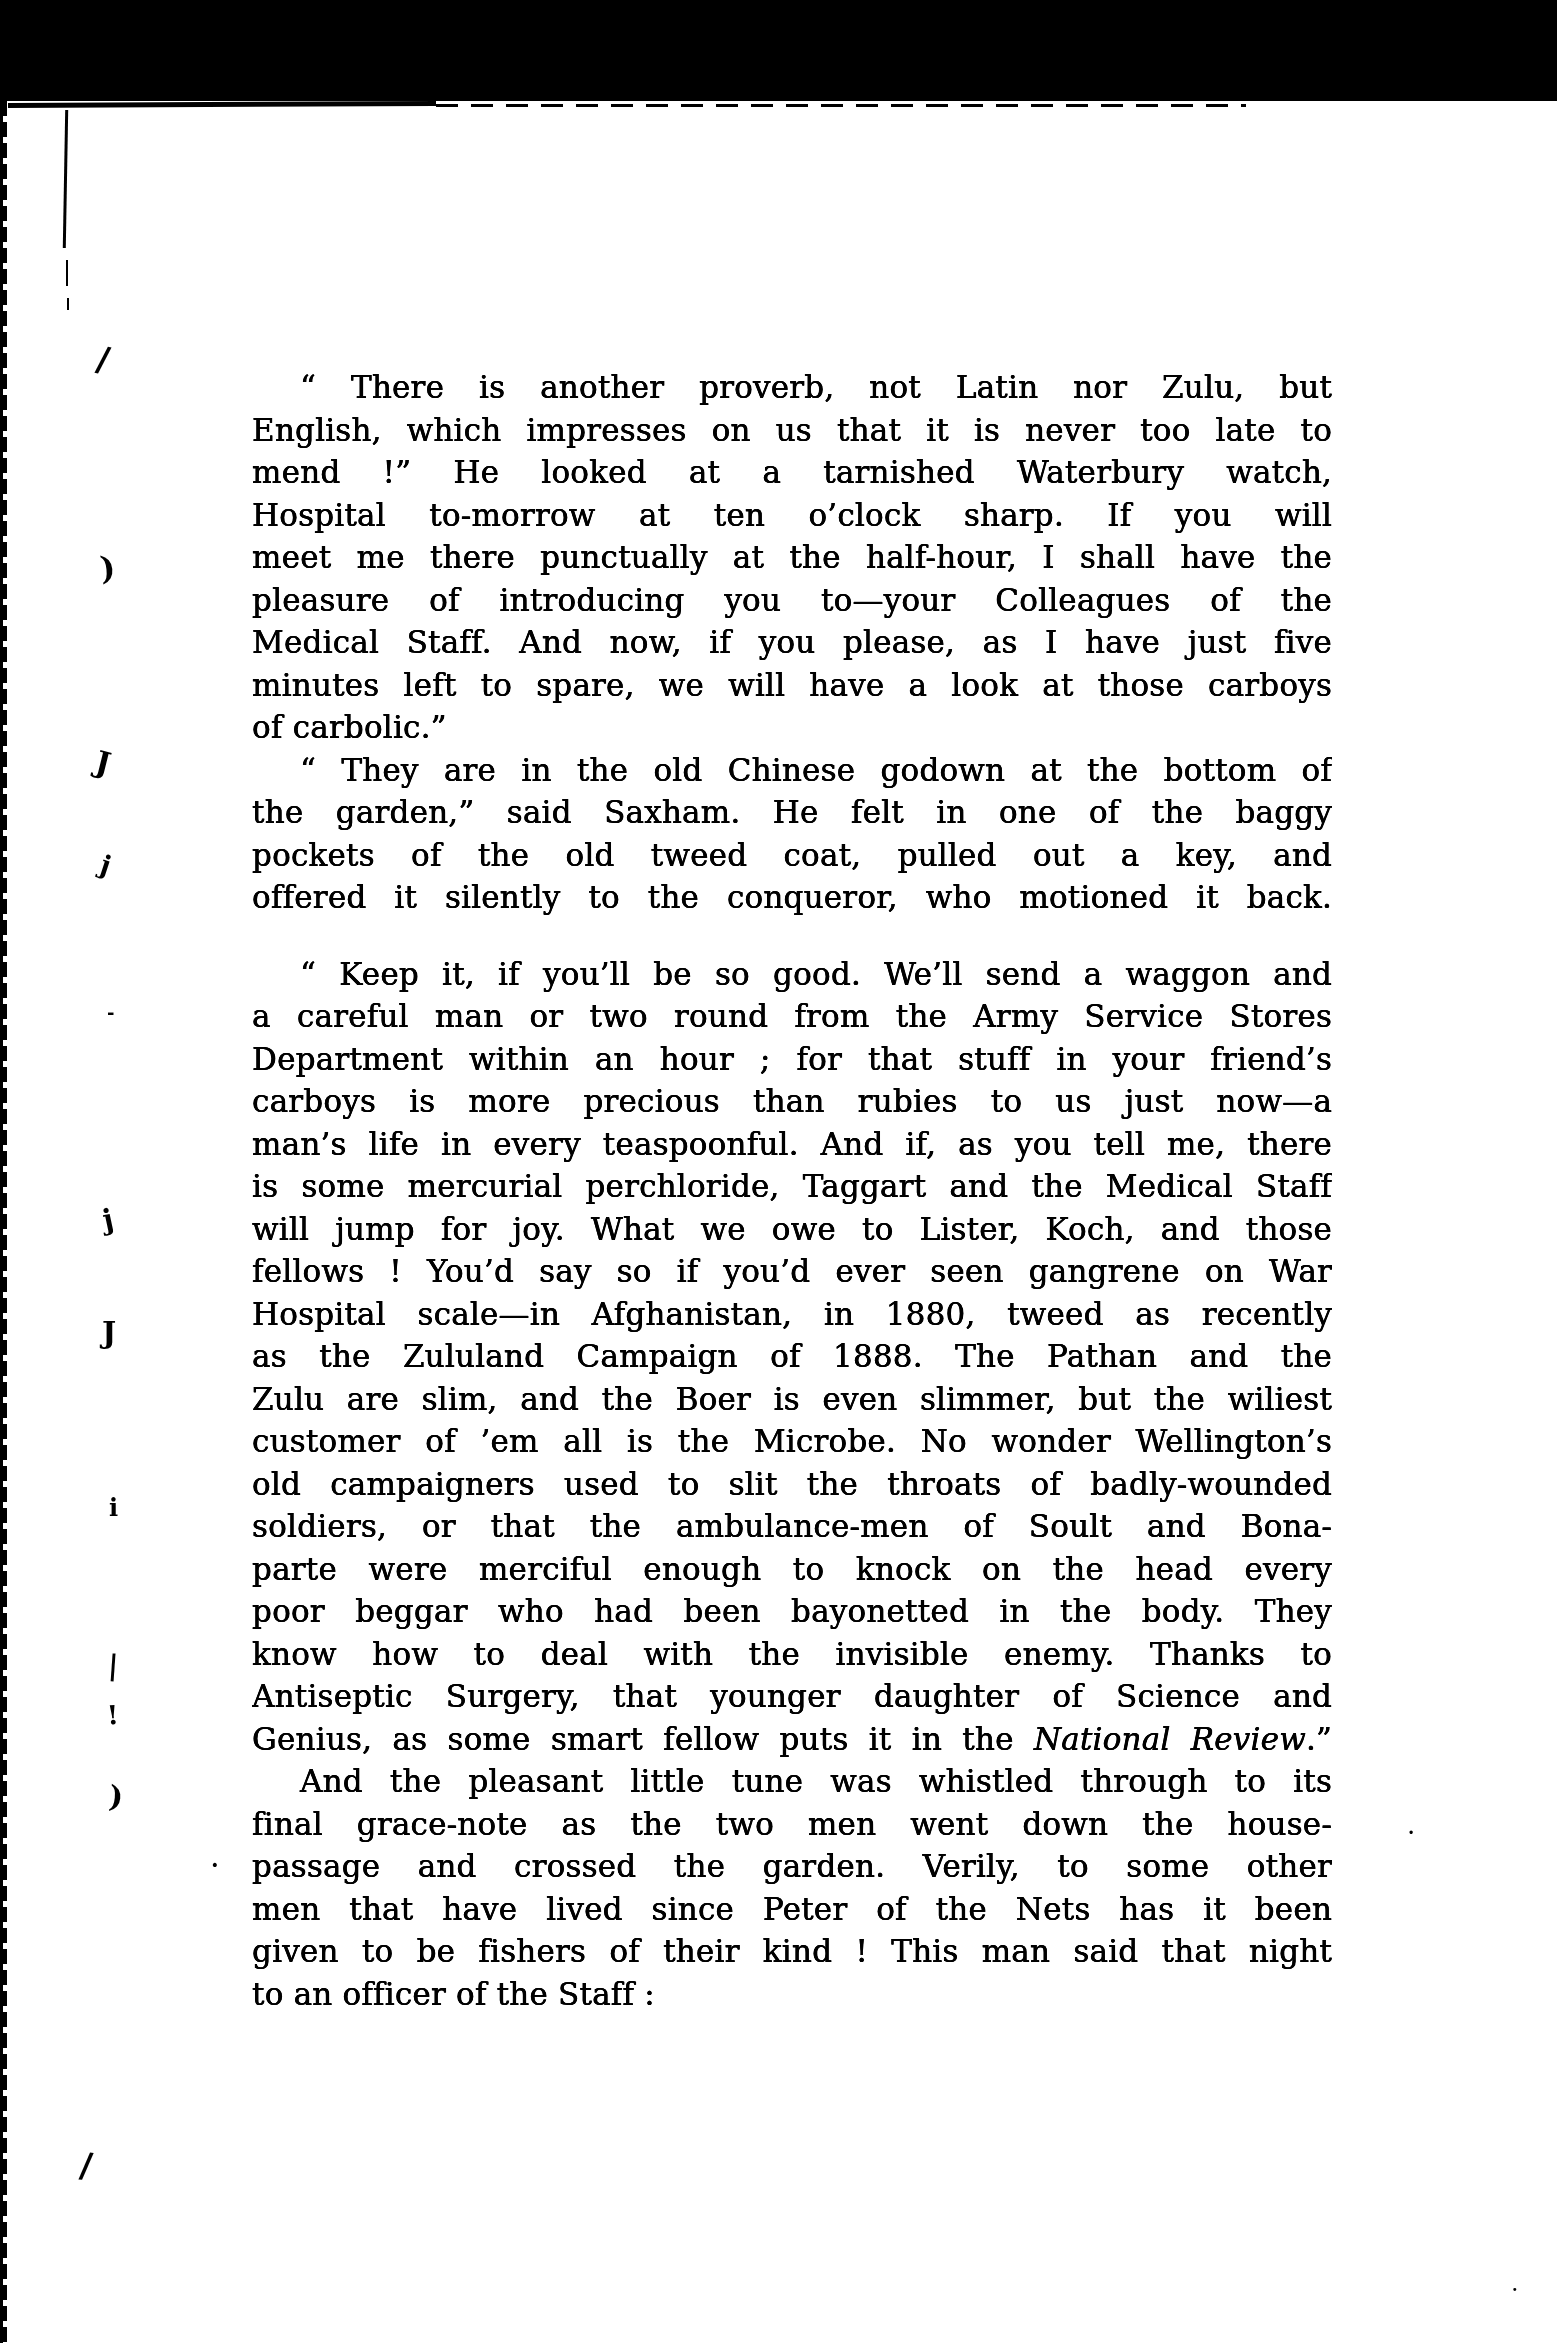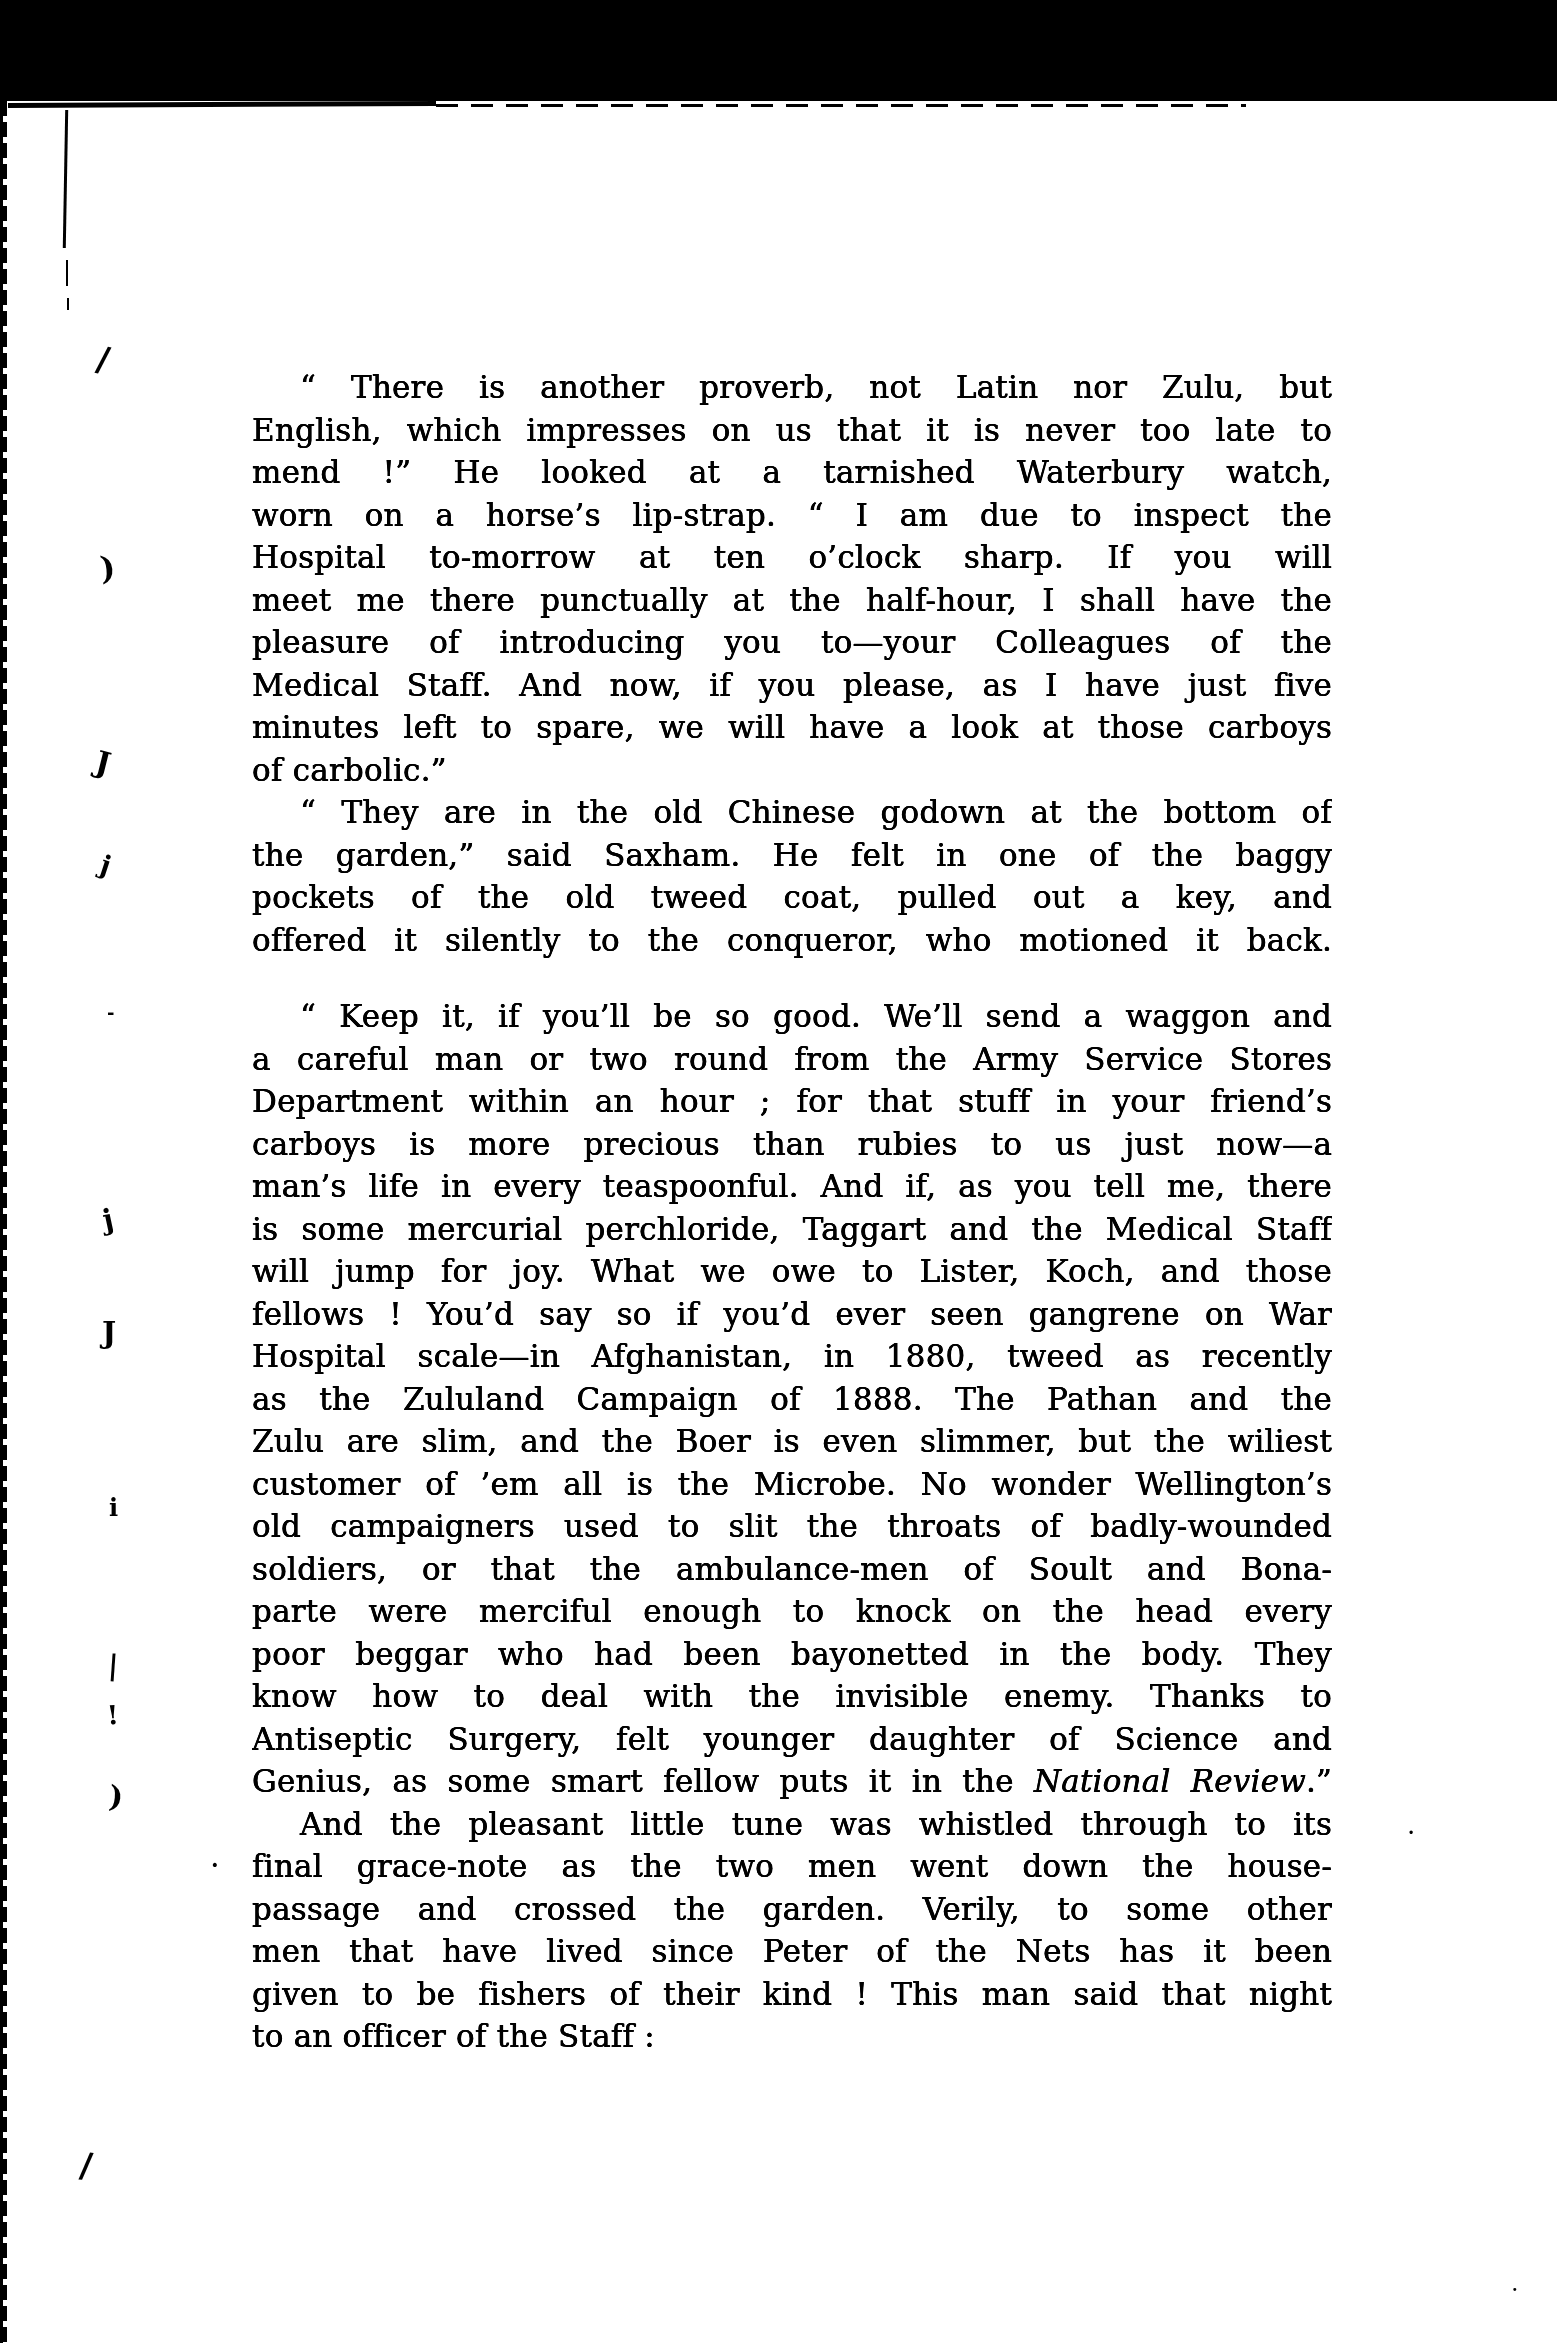--- a/index.html
+++ b/index.html
@@ -63,21 +63,20 @@
   <div class="vline1"></div>
   <div class="vline2"></div>
   <div class="vline3"></div>
 
 
   <div class="text-block">
       <div class="para">
         <div class="line indent"><span>“ There is another proverb, not Latin nor Zulu, but</span></div>
         <div class="line"><span>English, which impresses on us that it is never too late to</span></div>
         <div class="line"><span>mend !”  He looked at a tarnished Waterbury watch,</span></div>
-        <div class="line"><span>worn on a horse’s lip-strap.  “ I am due to inspect the</span></div>
         <div class="line"><span>Hospital to-morrow at ten o’clock sharp.  If you will</span></div>
         <div class="line"><span>meet me there punctually at the half-hour, I shall have the</span></div>
         <div class="line"><span>pleasure of introducing you to—your Colleagues of the</span></div>
         <div class="line"><span>Medical Staff.  And now, if you please, as I have just five</span></div>
         <div class="line"><span>minutes left to spare, we will have a look at those carboys</span></div>
         <div class="line short"><span>of carbolic.”</span></div>
       </div>
       <div class="para">
         <div class="line indent"><span>“ They are in the old Chinese godown at the bottom of</span></div>
         <div class="line"><span>the garden,” said Saxham.  He felt in one of the baggy</span></div>
@@ -95,21 +94,21 @@
         <div class="line"><span>fellows !   You’d say so if you’d ever seen gangrene on War</span></div>
         <div class="line"><span>Hospital scale—in Afghanistan, in 1880, tweed as recently</span></div>
         <div class="line"><span>as the Zululand Campaign of 1888.  The Pathan and the</span></div>
         <div class="line"><span>Zulu are slim, and the Boer is even slimmer, but the wiliest</span></div>
         <div class="line"><span>customer of ’em all is the Microbe.  No wonder Wellington’s</span></div>
         <div class="line"><span>old campaigners used to slit the throats of badly-wounded</span></div>
         <div class="line"><span>soldiers, or that the ambulance-men of Soult and Bona-</span></div>
         <div class="line"><span>parte were merciful enough to knock on the head every</span></div>
         <div class="line"><span>poor beggar who had been bayonetted in the body.  They</span></div>
         <div class="line"><span>know how to deal with the invisible enemy.  Thanks to</span></div>
-        <div class="line"><span>Antiseptic Surgery, felt younger daughter of Science and</span></div>
+        <div class="line"><span>Antiseptic Surgery, that younger daughter of Science and</span></div>
         <div class="line"><span>Genius, as some smart fellow puts it in the </span><i>National Review</i><span>.”</span></div>
       </div>
       <div class="para">
         <div class="line indent"><span>And the pleasant little tune was whistled through to its</span></div>
         <div class="line"><span>final grace-note as the two men went down the house-</span></div>
         <div class="line"><span>passage and crossed the garden.  Verily, to some other</span></div>
         <div class="line"><span>men that have lived since Peter of the Nets has it been</span></div>
         <div class="line"><span>given to be fishers of their kind !  This man said that night</span></div>
         <div class="line short"><span>to an officer of the Staff :</span></div>
       </div>

